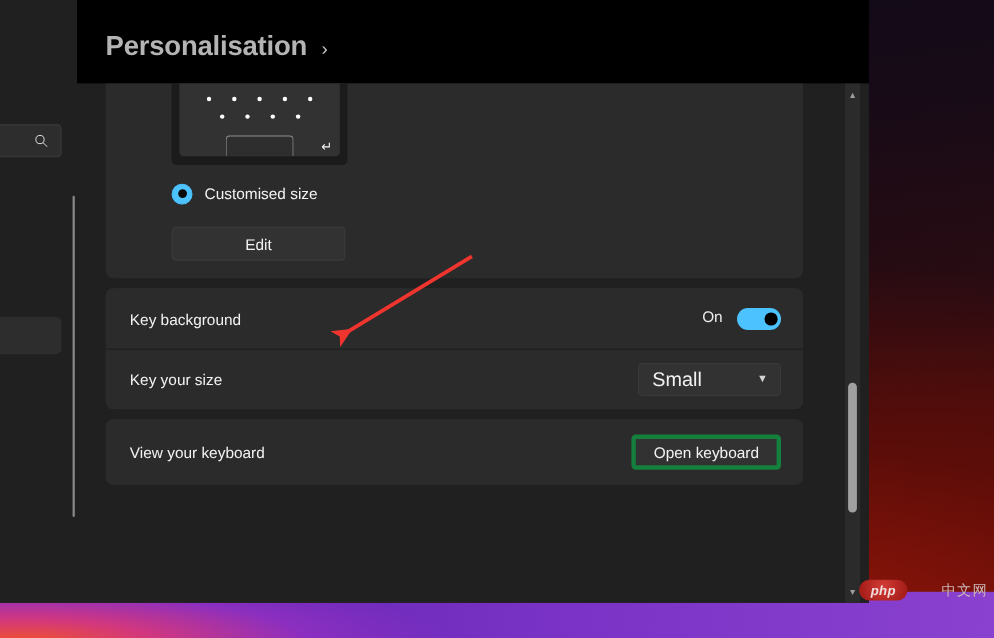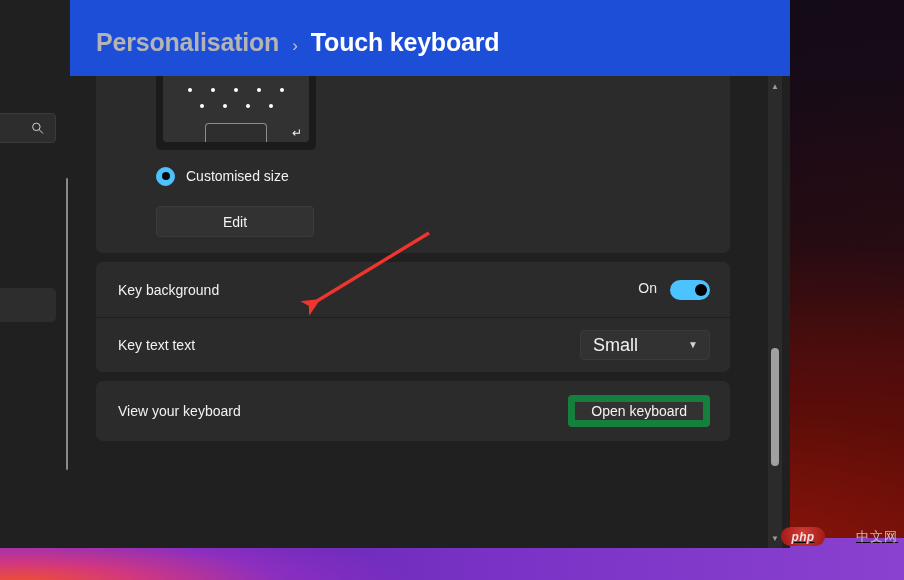--- a/index.html
+++ b/index.html
@@ -47,21 +47,21 @@
     background: #2d2d2d; border-radius: 5px;
   }
   #nav-divider {
     position: absolute; left: 66px; top: 178px; width: 2px; height: 292px;
     background: #8a8a8a; border-radius: 1px;
   }
 
   
   #header {
     position: absolute; left: 70px; top: 0; right: 0; height: 76px;
-    background: #1d4ed8;
+    background: #000000;
   }
   #breadcrumb {
     position: absolute; left: 26px; top: 28px;
     display: flex; align-items: baseline; gap: 13px;
     white-space: nowrap;
   }
   #breadcrumb .crumb-root {
     font-size: 25px; font-weight: 600; color: #b4b4b4; letter-spacing: -0.2px;
   }
   #breadcrumb .crumb-sep { font-size: 17px; color: #c6c6c6; font-weight: 400; }
@@ -186,21 +186,21 @@
   .dropdown .val { font-size: 18px; color: #f2f2f2; }
   .dropdown .chev { color: #d2d2d2; font-size: 10px; line-height: 10px; }
 
   #card-view { margin-top: 9px; }
   .view-row {
     display: flex; align-items: center; justify-content: space-between;
     height: 60px; padding: 0 20px 0 22px;
   }
   #open-keyboard-button {
     height: 32px; padding: 0 16px; border-radius: 4px;
-    background: #323232; border: 7px solid #15803d;
+    background: #323232; border: 4px solid #15803d;
     color: #f3f3f3; font-size: 14px;
     font-family: "Liberation Sans", sans-serif; cursor: pointer;
   }
 
   
   #scrollbar {
     position: absolute; right: 0; top: 76px; width: 30px; bottom: 0;
     background: #202020;
   }
   #scroll-track {
@@ -221,21 +221,21 @@
 
   
   #annotation-arrow {
     position: absolute; left: 295px; top: 222px;
     width: 150px; height: 95px; pointer-events: none;
   }
 
   
   #watermark {
     position: absolute; right: 6px; bottom: 34px;
-    display: flex; align-items: center; gap: 7px; text-decoration: underline;
+    display: flex; align-items: center; gap: 7px;
   }
   #watermark .php-badge {
     width: 44px; height: 19px; border-radius: 10px;
     background: radial-gradient(circle at 50% 32%, #d33c36 0%, #a81f1a 78%);
     display: flex; align-items: center; justify-content: center;
     font-style: italic; font-weight: 700; font-size: 12px; color: #f2dede;
     letter-spacing: 0.3px;
   }
   #watermark .cn { font-size: 13px; color: #cdb7b7; letter-spacing: 1px; margin-left: 24px; }
 </style>
@@ -256,21 +256,20 @@
       </svg>
     </div>
     <div id="nav-item-active"></div>
     <div id="nav-divider"></div>
   </div>
 
   <div id="header">
     <div id="breadcrumb">
       <span class="crumb-root">Personalisation</span>
       <span class="crumb-sep">›</span>
-      <span class="crumb-current">Touch keyboard</span>
     </div>
   </div>
 
   <div id="content-viewport">
     <div id="content-inner">
 
       <div class="card" id="card-theme">
 
 
         <div class="theme-block">
@@ -321,21 +320,21 @@
           <span class="row-label">Key background</span>
           <span class="row-right">
             <span class="toggle-state">On</span>
             <span class="toggle">
               <span class="knob"></span>
             </span>
           </span>
         </div>
 
         <div class="setting-row">
-          <span class="row-label">Key text text</span>
+          <span class="row-label">Key your size</span>
           <span class="dropdown">
             <span class="val">Small</span>
             <span class="chev">▼</span>
           </span>
         </div>
       </div>
 
       <div class="card" id="card-view">
         <div class="view-row">
           <span class="row-label">View your keyboard</span>

